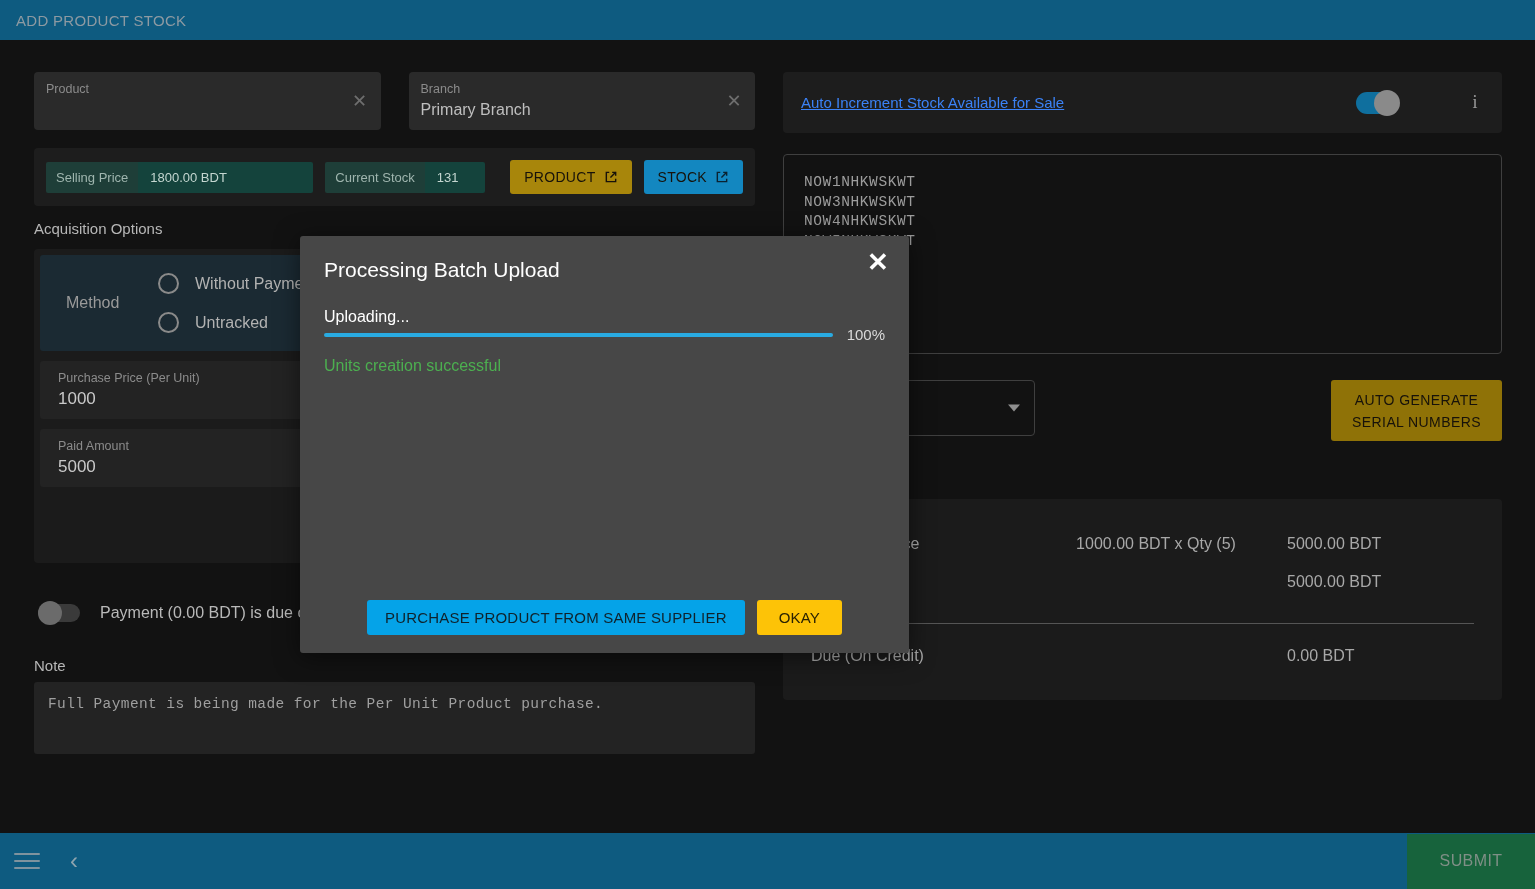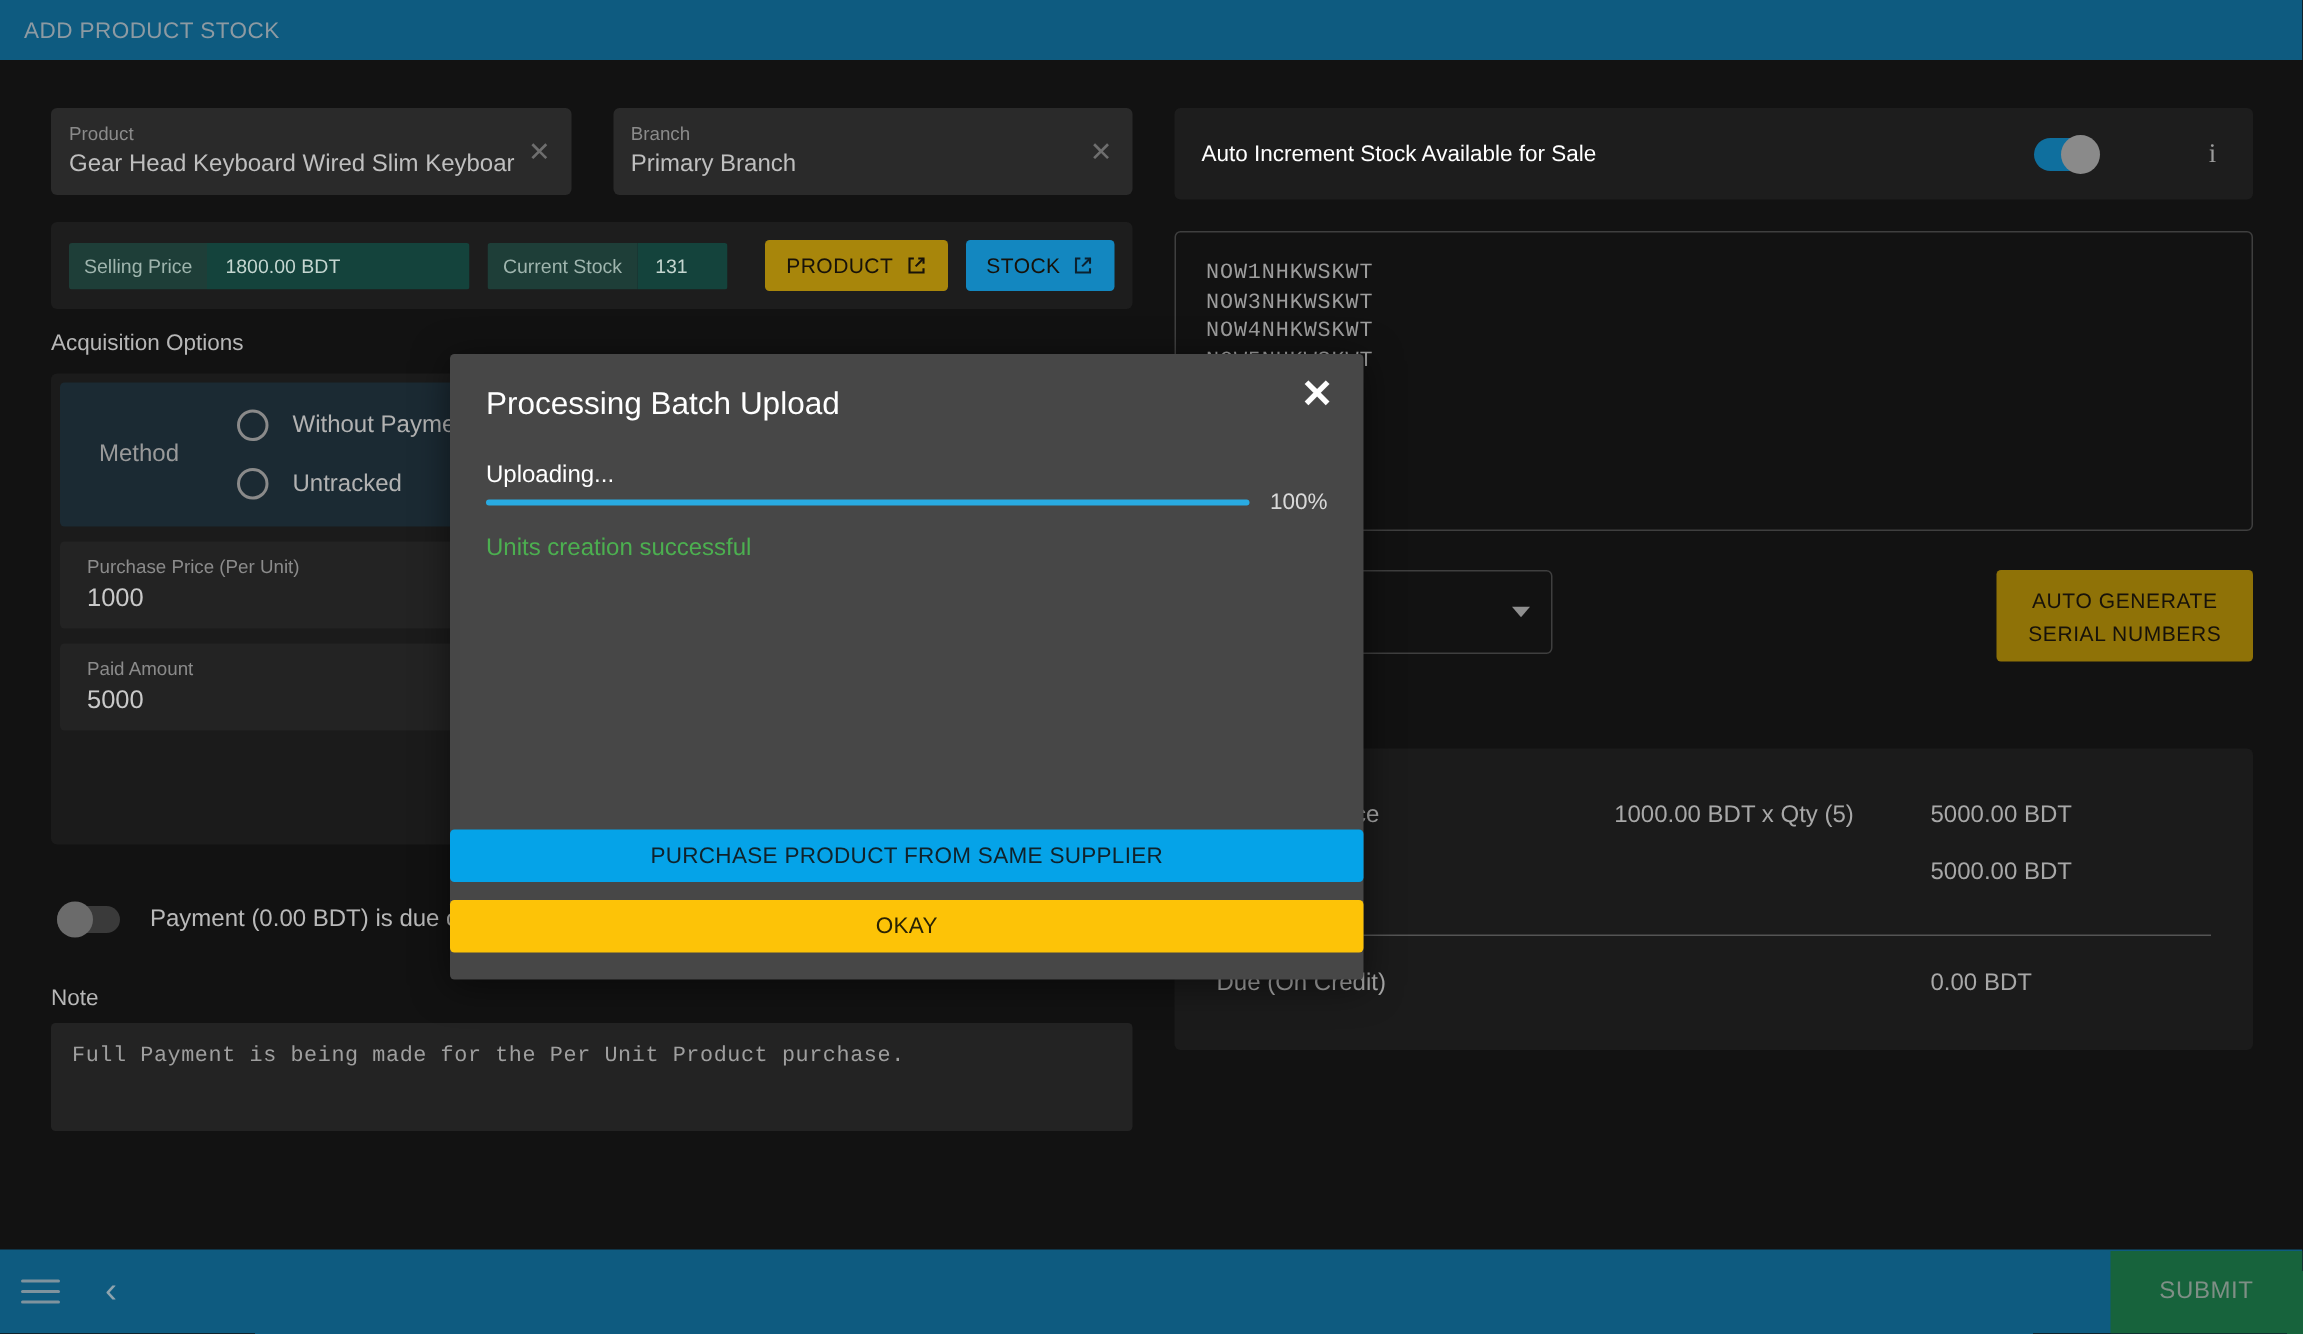--- a/index.html
+++ b/index.html
@@ -197,21 +197,21 @@
     letter-spacing: .4px;
   }
 
   
   .auto-inc {
     background: #1d1d1d; border-radius: 4px;
     height: 61px;
     display: flex; align-items: center;
     padding: 0 18px;
   }
-  .auto-inc-label { font-size: 15px; color: #ffffff; }
+  .auto-inc-label { font-size: 15px; color: #3b82f6; text-decoration: underline; }
   .auto-inc-spacer { flex: 1; }
   .switch-on {
     width: 42px; height: 22px; border-radius: 11px;
     background: #0f6f9e; position: relative; cursor: pointer;
   }
   .switch-on .knob {
     position: absolute; right: -2px; top: -2px;
     width: 26px; height: 26px; border-radius: 50%;
     background: #8a8a8a;
   }
@@ -335,21 +335,21 @@
   }
   .progress-pct {
     margin-left: 14px; font-size: 15px; color: #d9d9d9;
   }
   .status-ok {
     margin-top: 14px;
     font-size: 16px; color: #4caf50;
   }
   .modal-actions {
     position: absolute; left: 0; right: 0; bottom: 18px;
-    display: flex; justify-content: center; gap: 12px; flex-direction: column;
+    display: flex; justify-content: center; gap: 12px;
   }
   .btn-purchase {
     background: #05a3e8; color: #10222b;
     border: none; border-radius: 3px;
     height: 35px; padding: 0 18px;
     font-size: 15px; letter-spacing: .2px;
     cursor: pointer;
     font-family: "Liberation Sans", sans-serif;
   }
   .btn-okay {
@@ -370,21 +370,20 @@
     <div class="topbar-title">ADD PRODUCT STOCK</div>
   </div>
 
   <div class="content">
 
     <div class="col-left">
 
       <div class="row-top">
         <div class="field">
           <div class="field-label">Product</div>
-          <div class="field-value">Gear Head Keyboard Wired Slim Keyboar</div>
           <div class="field-clear">✕</div>
         </div>
         <div class="field">
           <div class="field-label">Branch</div>
           <div class="field-value">Primary Branch</div>
           <div class="field-clear">✕</div>
         </div>
       </div>
 
       <div class="chipbar">

